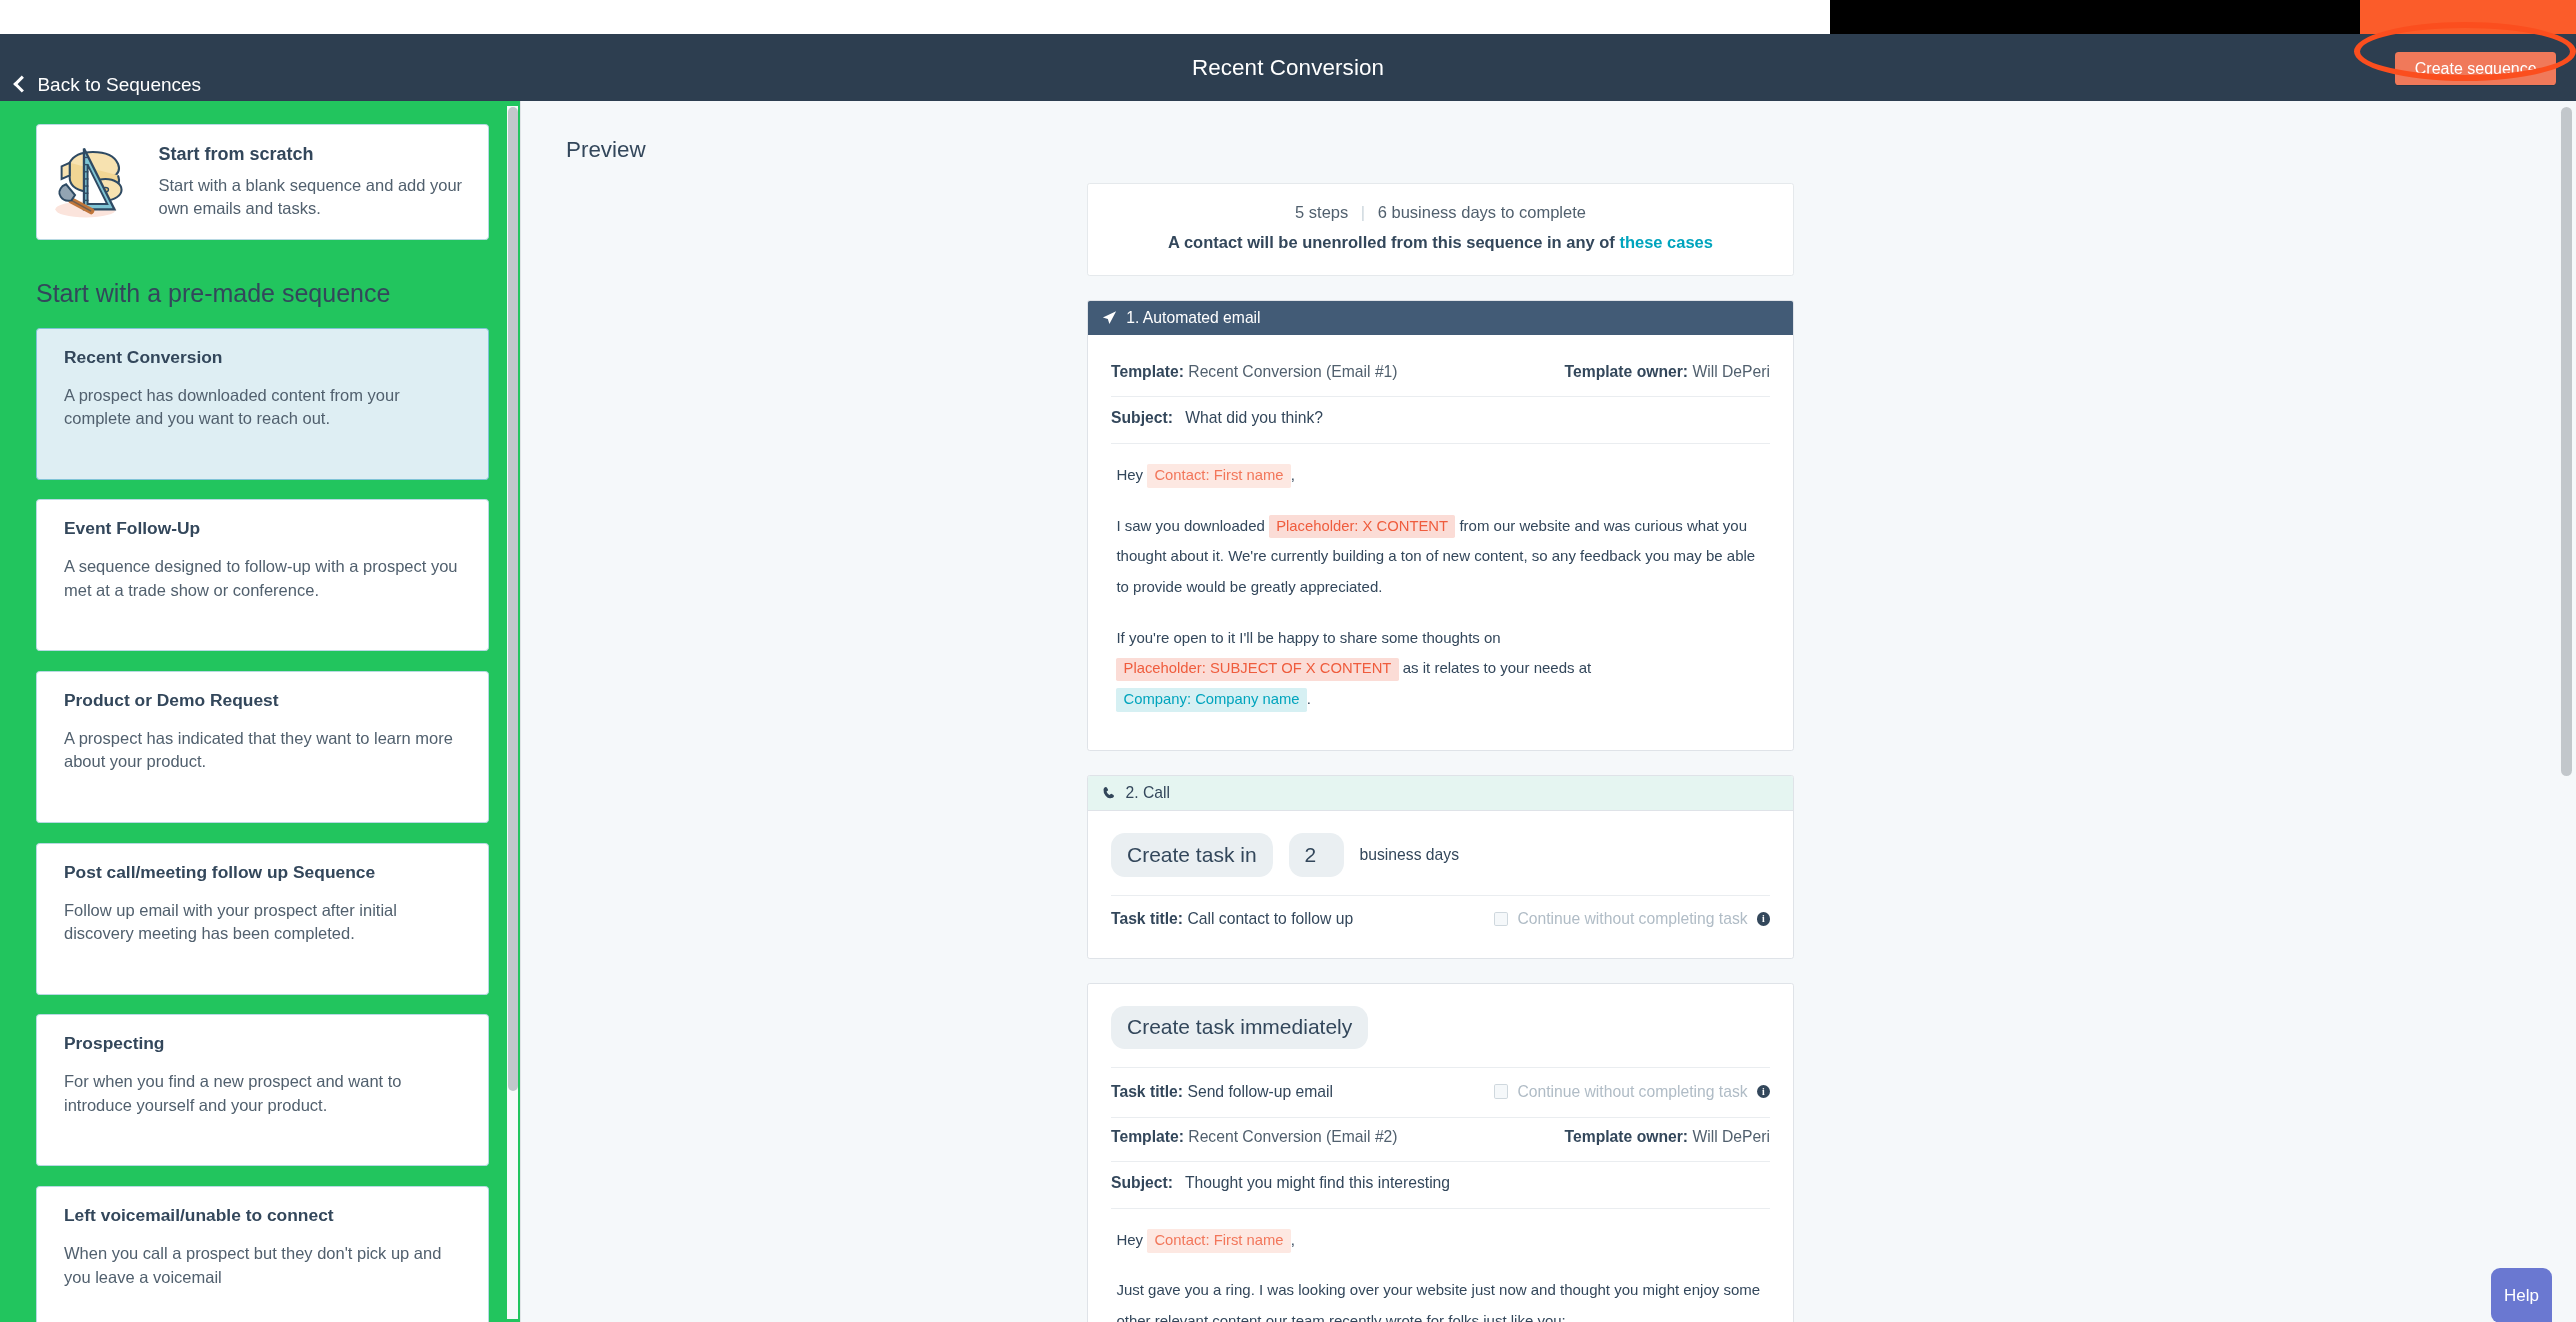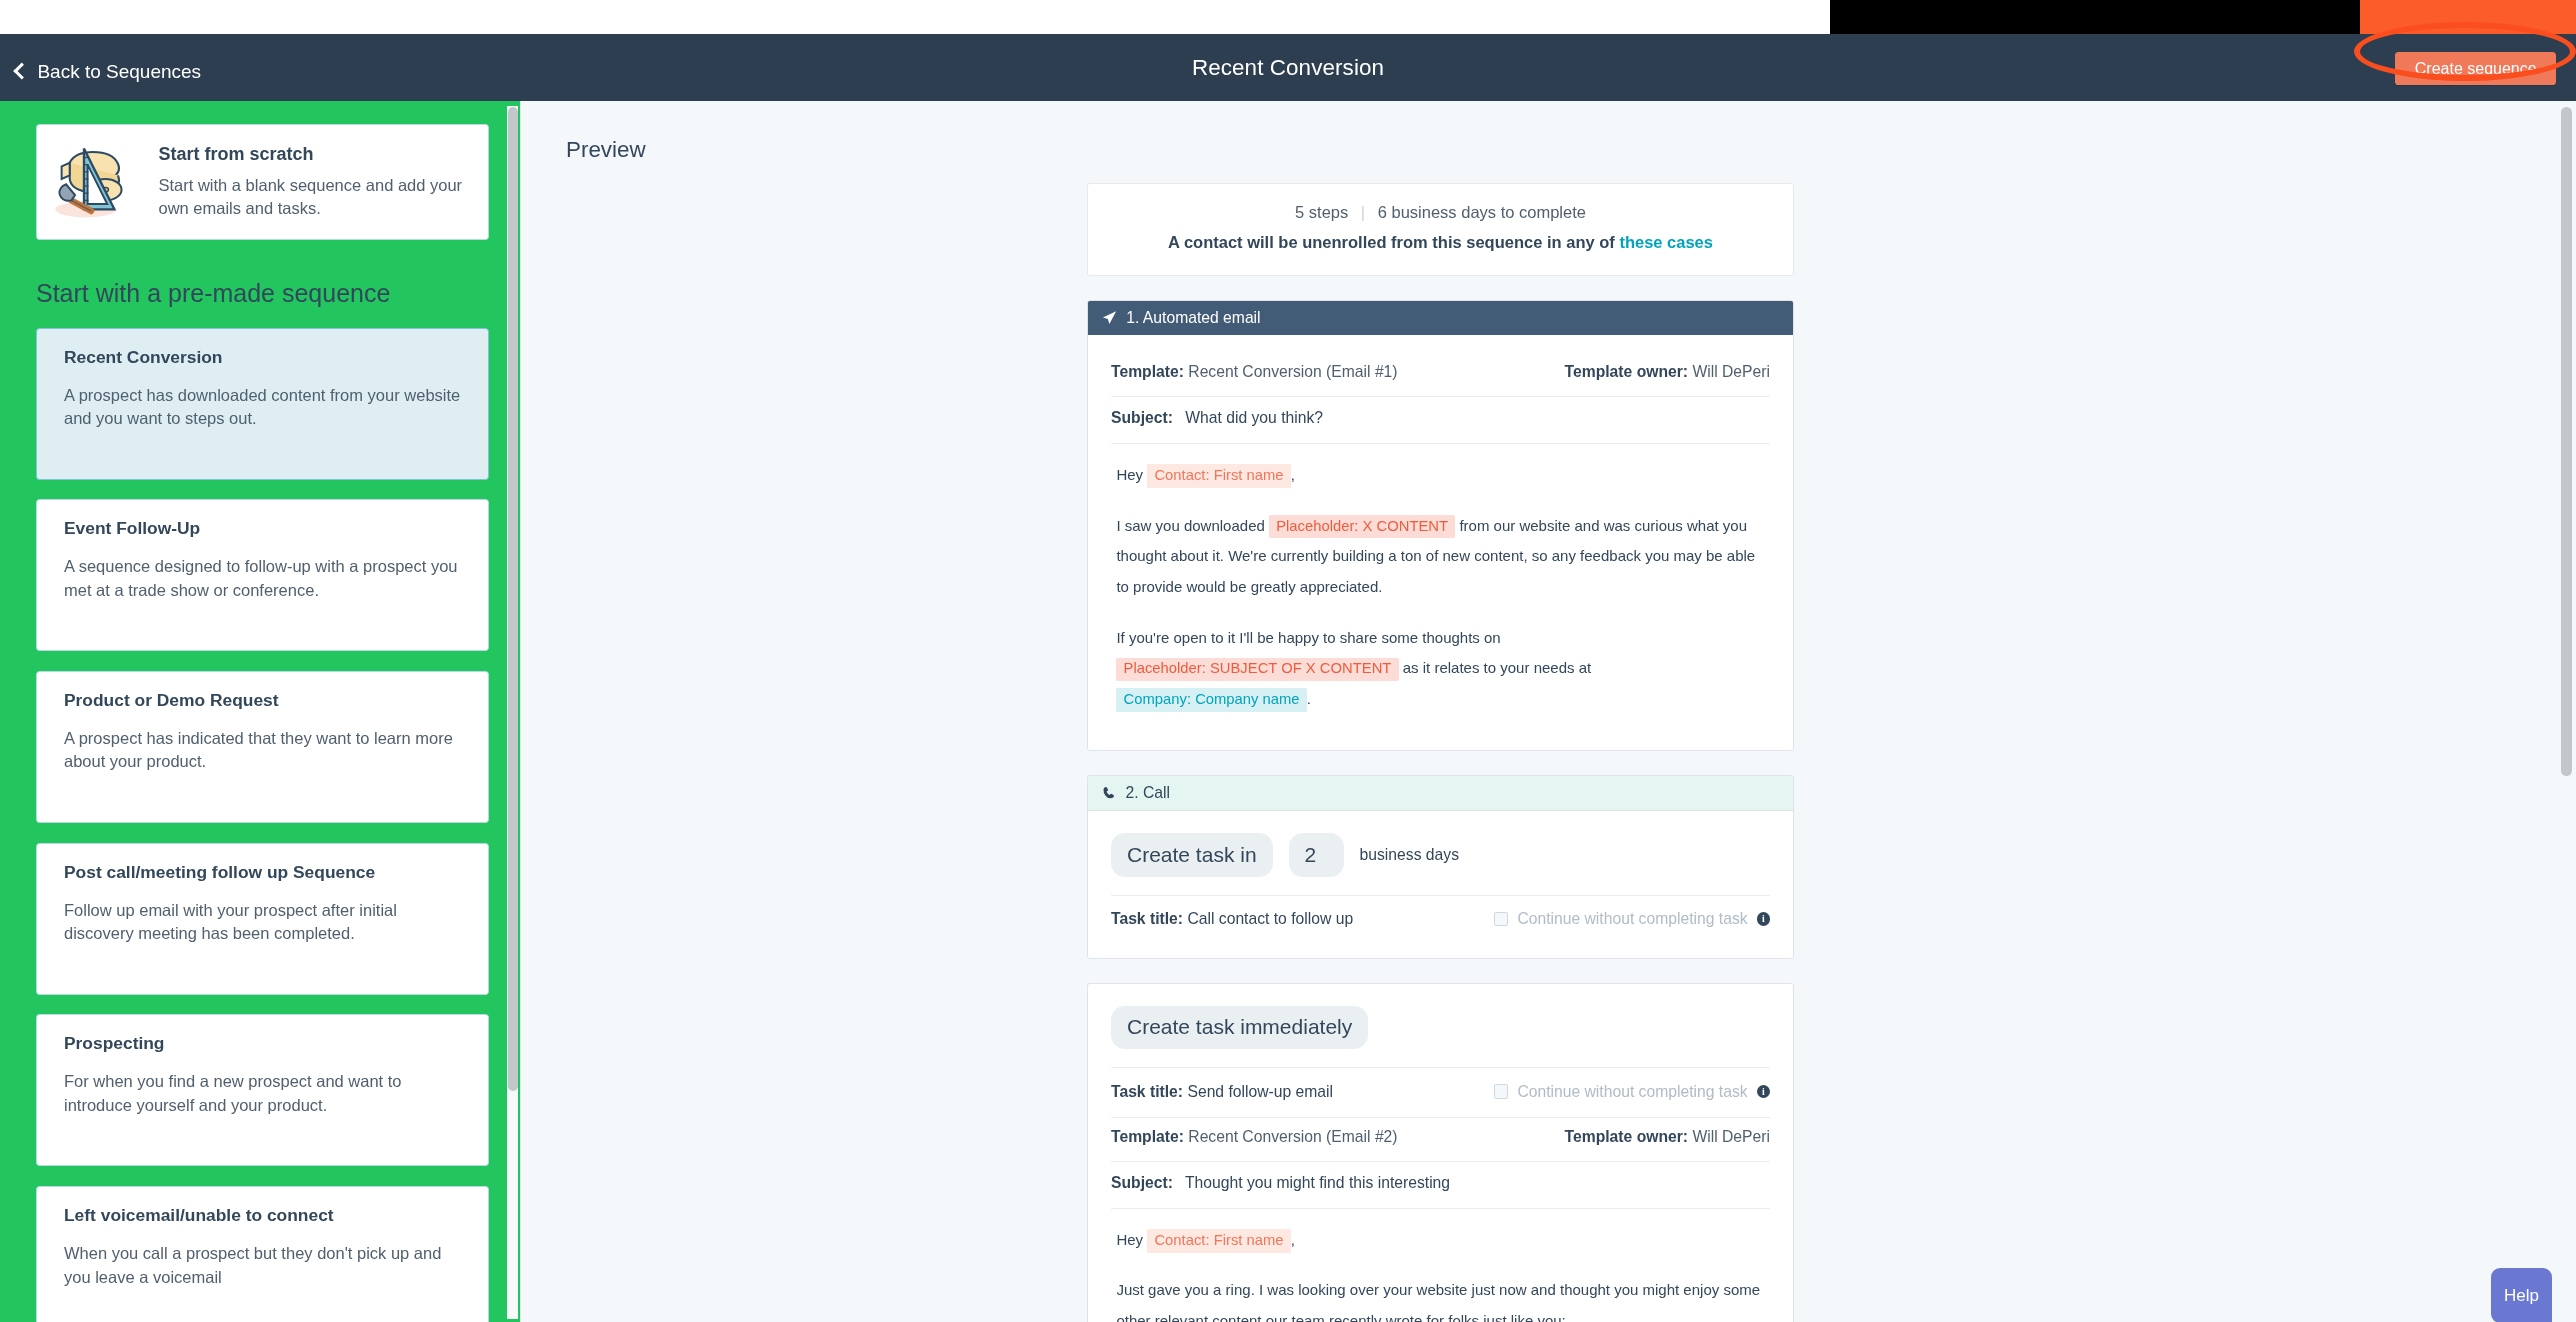--- a/index.html
+++ b/index.html
@@ -18,21 +18,21 @@
   .top-strip .black { position:absolute; top:0; left:1830px; width:530px; height:34px; background:#000; }
   .top-strip .orange { position:absolute; top:0; left:2360px; width:216px; height:34px; background:#fb5c2a; }
 
   
   .header {
     position:absolute; top:34px; left:0; width:2576px; height:67px;
     background:#2d3e50;
     color:#ffffff;
   }
   .back-link {
-    position:absolute; left:16px; top:4px; height:67px;
+    position:absolute; left:16px; top:17px; height:67px;
     display:flex; align-items:center; gap:9.8px;
     color:#ffffff; font-size:19px; cursor:pointer; text-decoration:none;
   }
   .chev {
     display:inline-block; width:11.6px; height:11.6px;
     border-left:3px solid #fff; border-bottom:3px solid #fff;
     transform:rotate(45deg);
     margin-top:-0.9px;
   }
   .header-title {
@@ -251,21 +251,21 @@
           <div class="scratch-text">
             <div class="scratch-text-title">Start from scratch</div>
             <div class="scratch-text-desc">Start with a blank sequence and add your own emails and tasks.</div>
           </div>
         </div>
 
         <h2 class="section-title">Start with a pre-made sequence</h2>
 
         <div class="seq-card selected">
           <div class="seq-card-title">Recent Conversion</div>
-          <div class="seq-card-desc">A prospect has downloaded content from your website and you want to steps out.</div>
+          <div class="seq-card-desc">A prospect has downloaded content from your complete and you want to reach out.</div>
         </div>
         <div class="seq-card">
           <div class="seq-card-title">Event Follow-Up</div>
           <div class="seq-card-desc">A sequence designed to follow-up with a prospect you met at a trade show or conference.</div>
         </div>
         <div class="seq-card">
           <div class="seq-card-title">Product or Demo Request</div>
           <div class="seq-card-desc">A prospect has indicated that they want to learn more about your product.</div>
         </div>
         <div class="seq-card">

